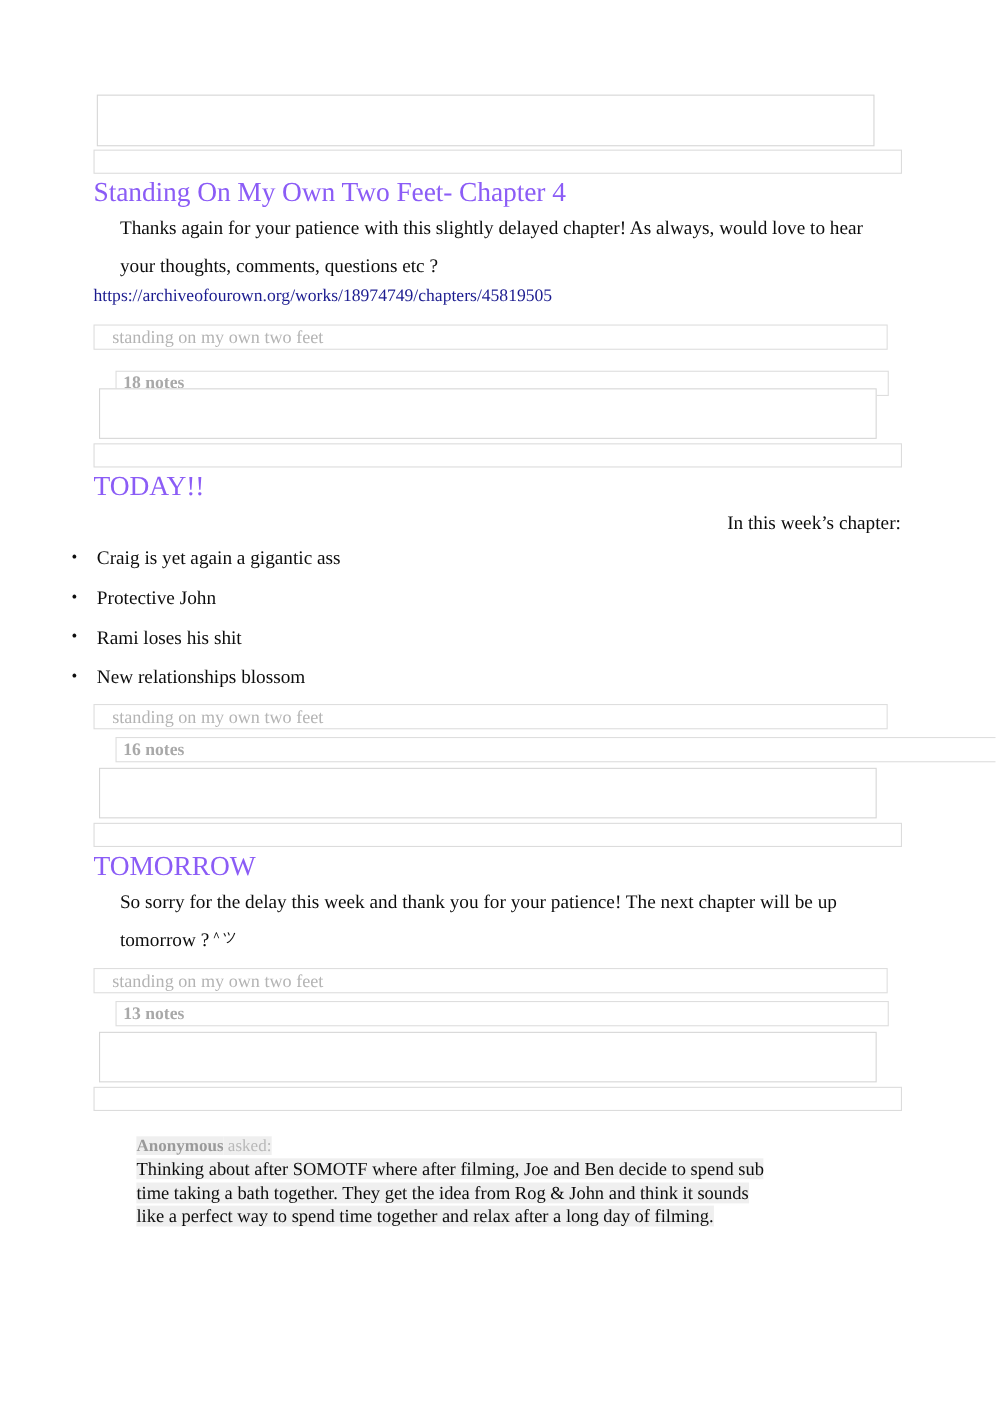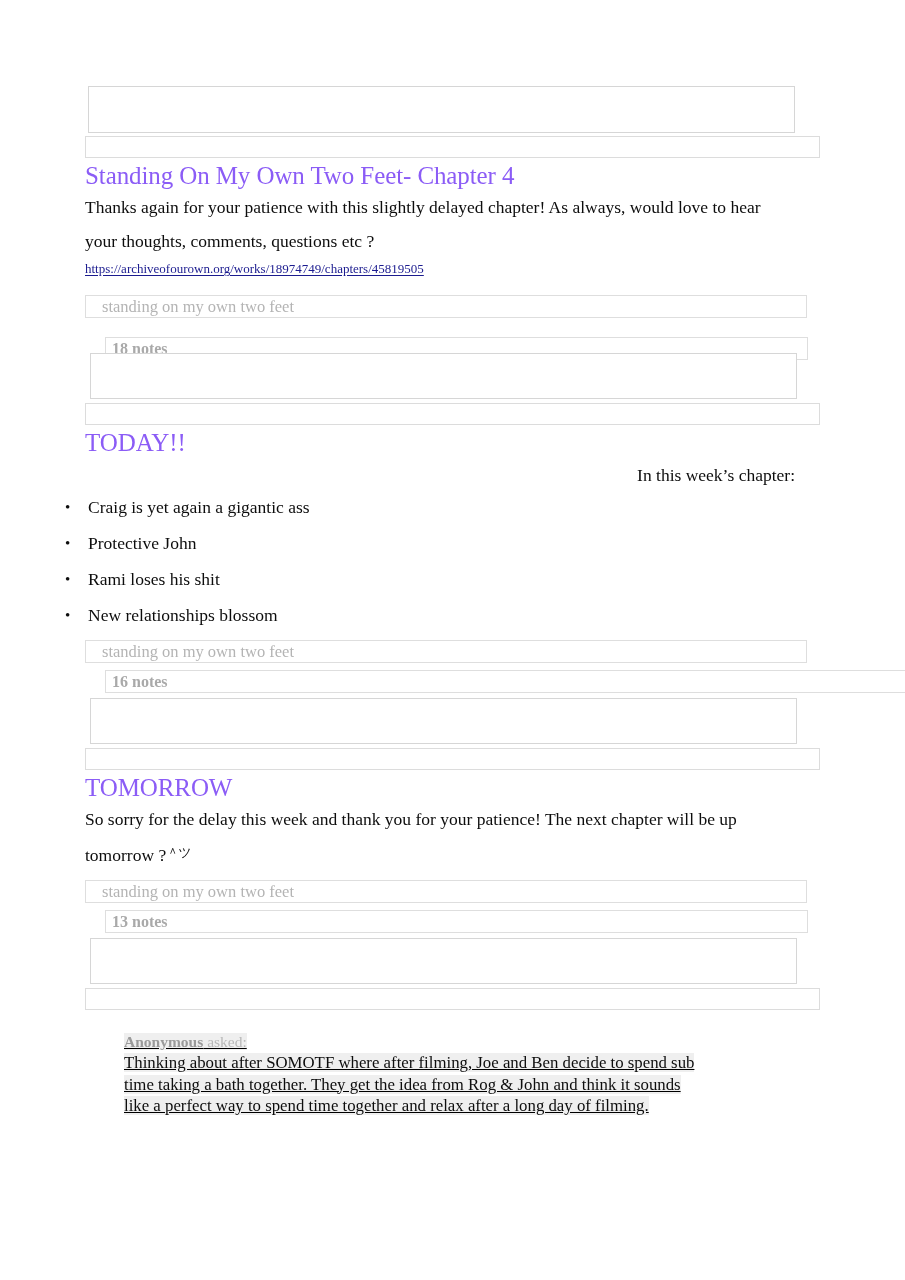--- a/index.html
+++ b/index.html
@@ -48,28 +48,28 @@
     white-space: nowrap;
   }
 
   
   .body-text {
     position: absolute;
     font-family: "Liberation Serif", serif;
     font-size: 17.5px;
     line-height: 34px;
     color: #0d0d0d;
+    margin-left: 24px;
   }
 
   .link {
     position: absolute;
     font-family: "Liberation Serif", serif;
-    font-size: 13px;
+    font-size: 16px;
     color: #1b1b8f;
-    text-decoration: underline;
     text-underline-offset: 1.5px;
     white-space: nowrap;
     cursor: pointer;
   }
 
   
   .tag-row {
     position: absolute;
     box-sizing: border-box;
     border: 1px solid #dedede;
@@ -124,21 +124,20 @@
     top: 0;
     line-height: 36px;
     font-size: 15px;
     color: #0d0d0d;
   }
 
   
   .ask-block {
     position: absolute;
     font-family: "Liberation Serif", serif;
-    text-decoration: underline;
   }
   .ask-header {
     font-size: 15.5px;
     line-height: 21px;
     white-space: nowrap;
   }
   .ask-header .asker {
     font-weight: 700;
     color: #9a9a9a;
     background: #efefef;

